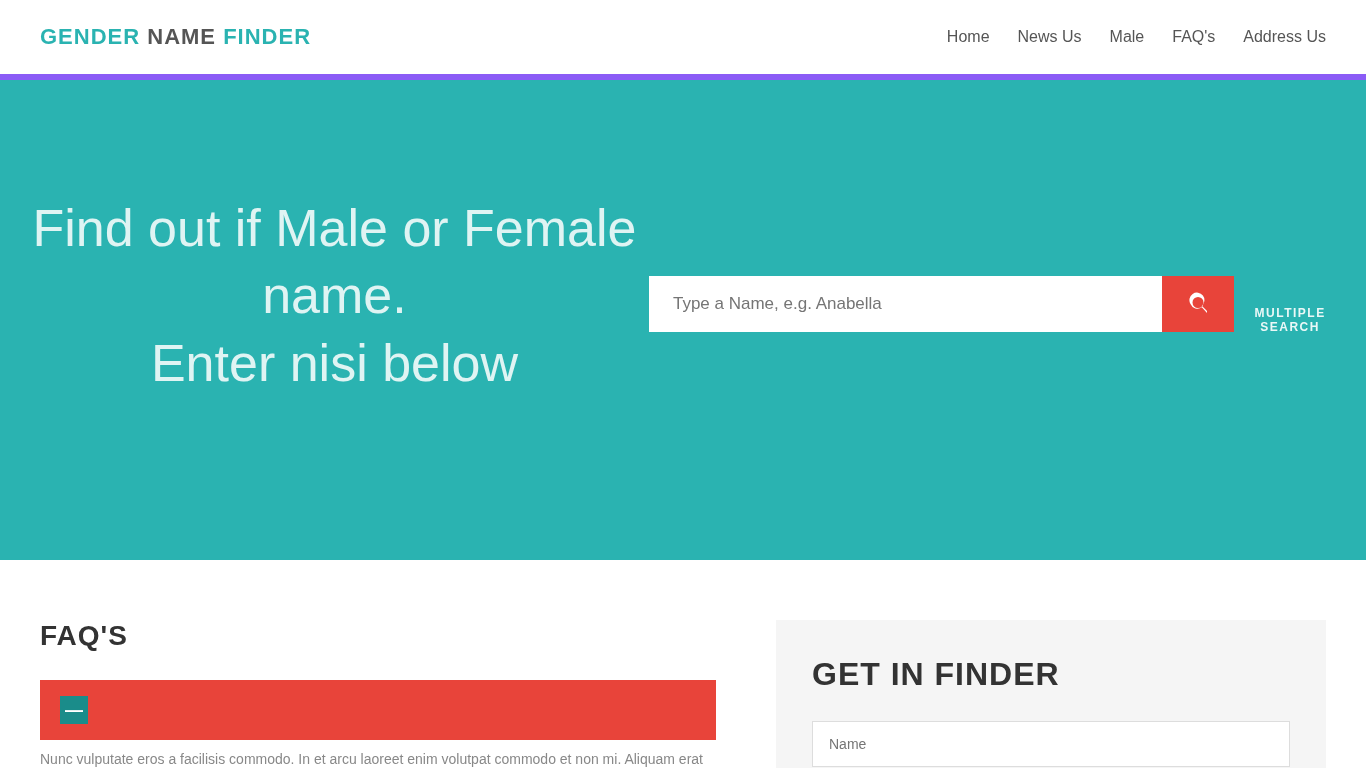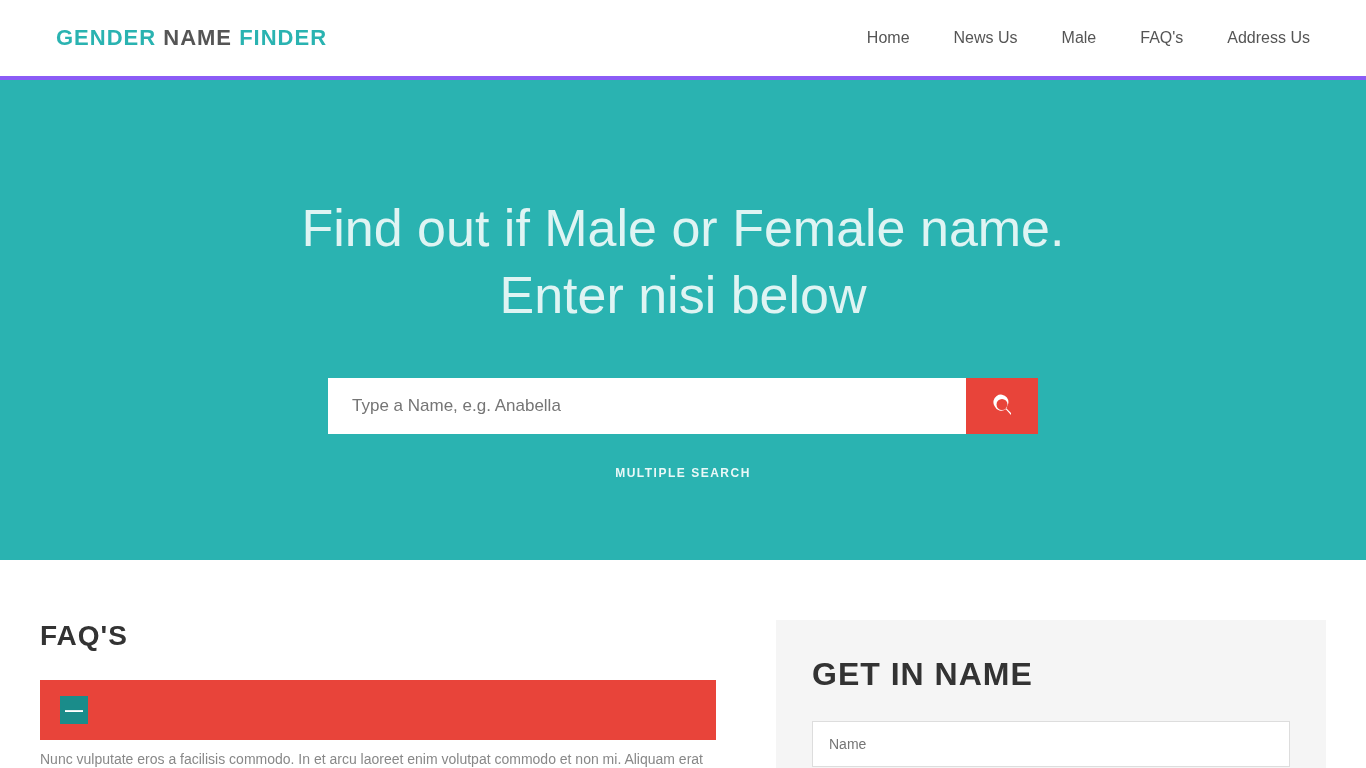--- a/index.html
+++ b/index.html
@@ -12,24 +12,24 @@
       font-family: 'Segoe UI', Arial, sans-serif;
       background: #fff;
       color: #333;
     }
 
     
     .navbar {
       display: flex;
       align-items: center;
       justify-content: space-between;
-      padding: 0 56px;
+      padding: 0 40px;
       height: 80px;
       background: #fff;
-      border-bottom: 4px solid #8b5cf6;
+      border-bottom: 6px solid #8b5cf6;
     }
 
     .navbar-brand {
       font-size: 22px;
       font-weight: 700;
       letter-spacing: 1px;
     }
 
     .brand-gender {
       color: #2ab3b1;
@@ -38,39 +38,39 @@
     .brand-name {
       color: #555;
     }
 
     .brand-finder {
       color: #2ab3b1;
     }
 
     .navbar-nav {
       display: flex;
-      gap: 44px;
+      gap: 28px;
       list-style: none;
     }
 
     .navbar-nav a {
       text-decoration: none;
       color: #555;
       font-size: 16px;
       font-weight: 400;
     }
 
     
     .hero {
       background: #2ab3b1;
       padding: 80px 20px 80px;
       text-align: center;
       min-height: 480px;
       display: flex;
-      flex-direction: column;
+      flex-direction: row;
       align-items: center;
       justify-content: flex-end;
     }
 
     .hero-title {
       color: rgba(255,255,255,0.85);
       font-size: 52px;
       font-weight: 300;
       line-height: 1.3;
       margin-bottom: 48px;
@@ -246,19 +246,19 @@
     <h2 class="section-title">FAQ'S</h2>
     <div class="faq-accordion-item">
       <div class="faq-accordion-header">
         <div class="faq-accordion-minus">—</div>
       </div>
     </div>
     <p class="faq-lorem-text">Nunc vulputate eros a facilisis commodo. In et arcu laoreet enim volutpat commodo et non mi. Aliquam erat volutpat. Nam at placerat nisi, vel egestas lorem.</p>
   </div>
 
   <div class="contact-section">
-    <h2 class="contact-title">GET IN NAME</h2>
+    <h2 class="contact-title">GET IN FINDER</h2>
     <div class="contact-fields">
       <input class="contact-field" type="text" placeholder="Name" style="">
     </div>
   </div>
 
 </div>
 
 </body></html>

